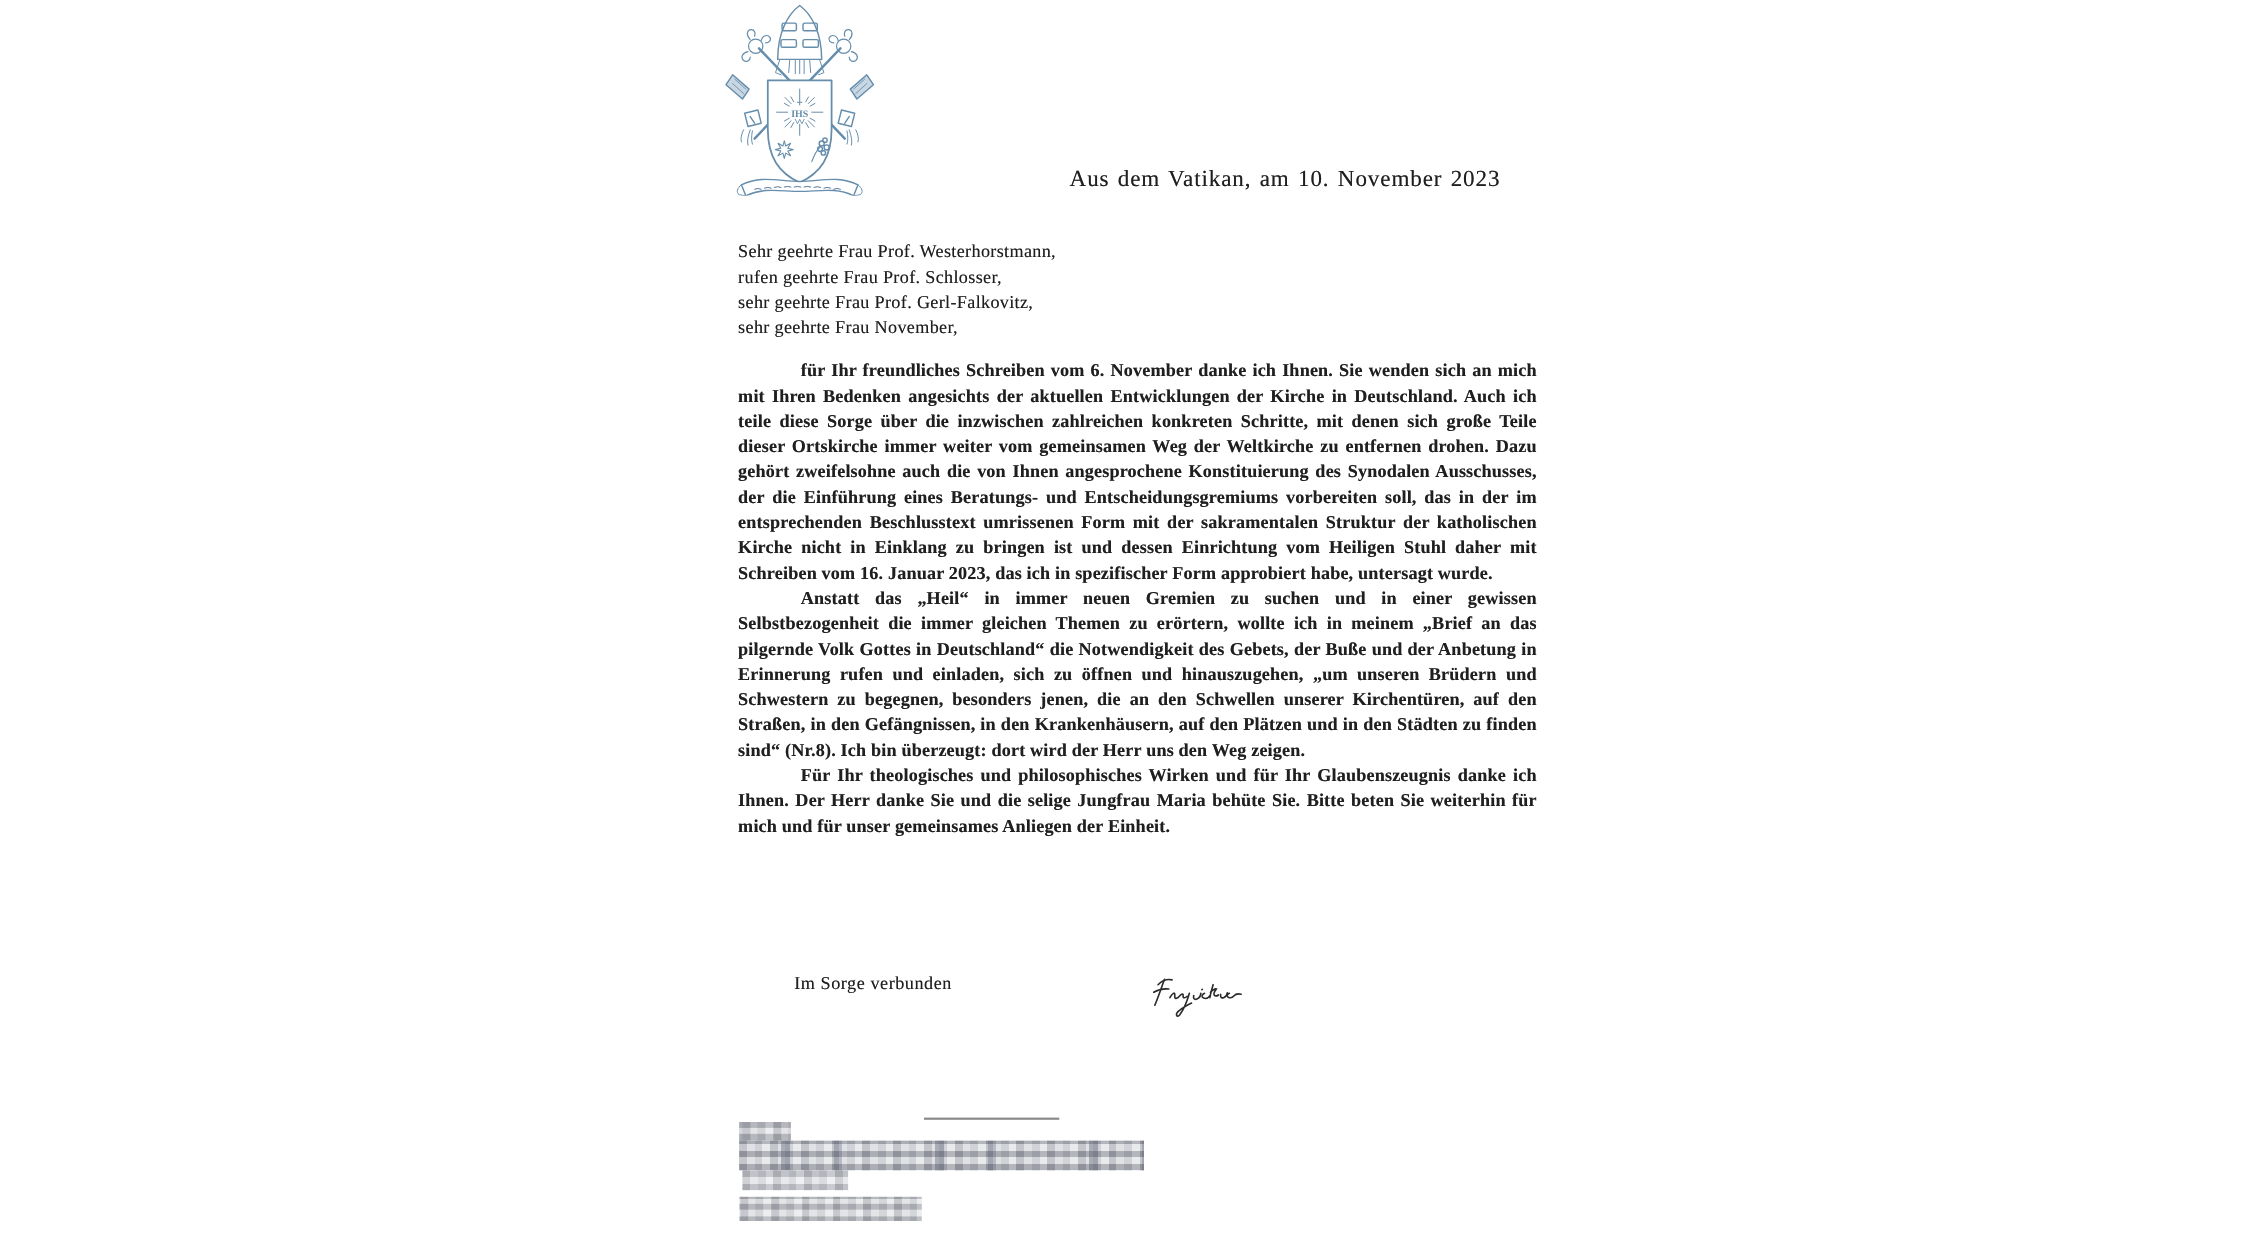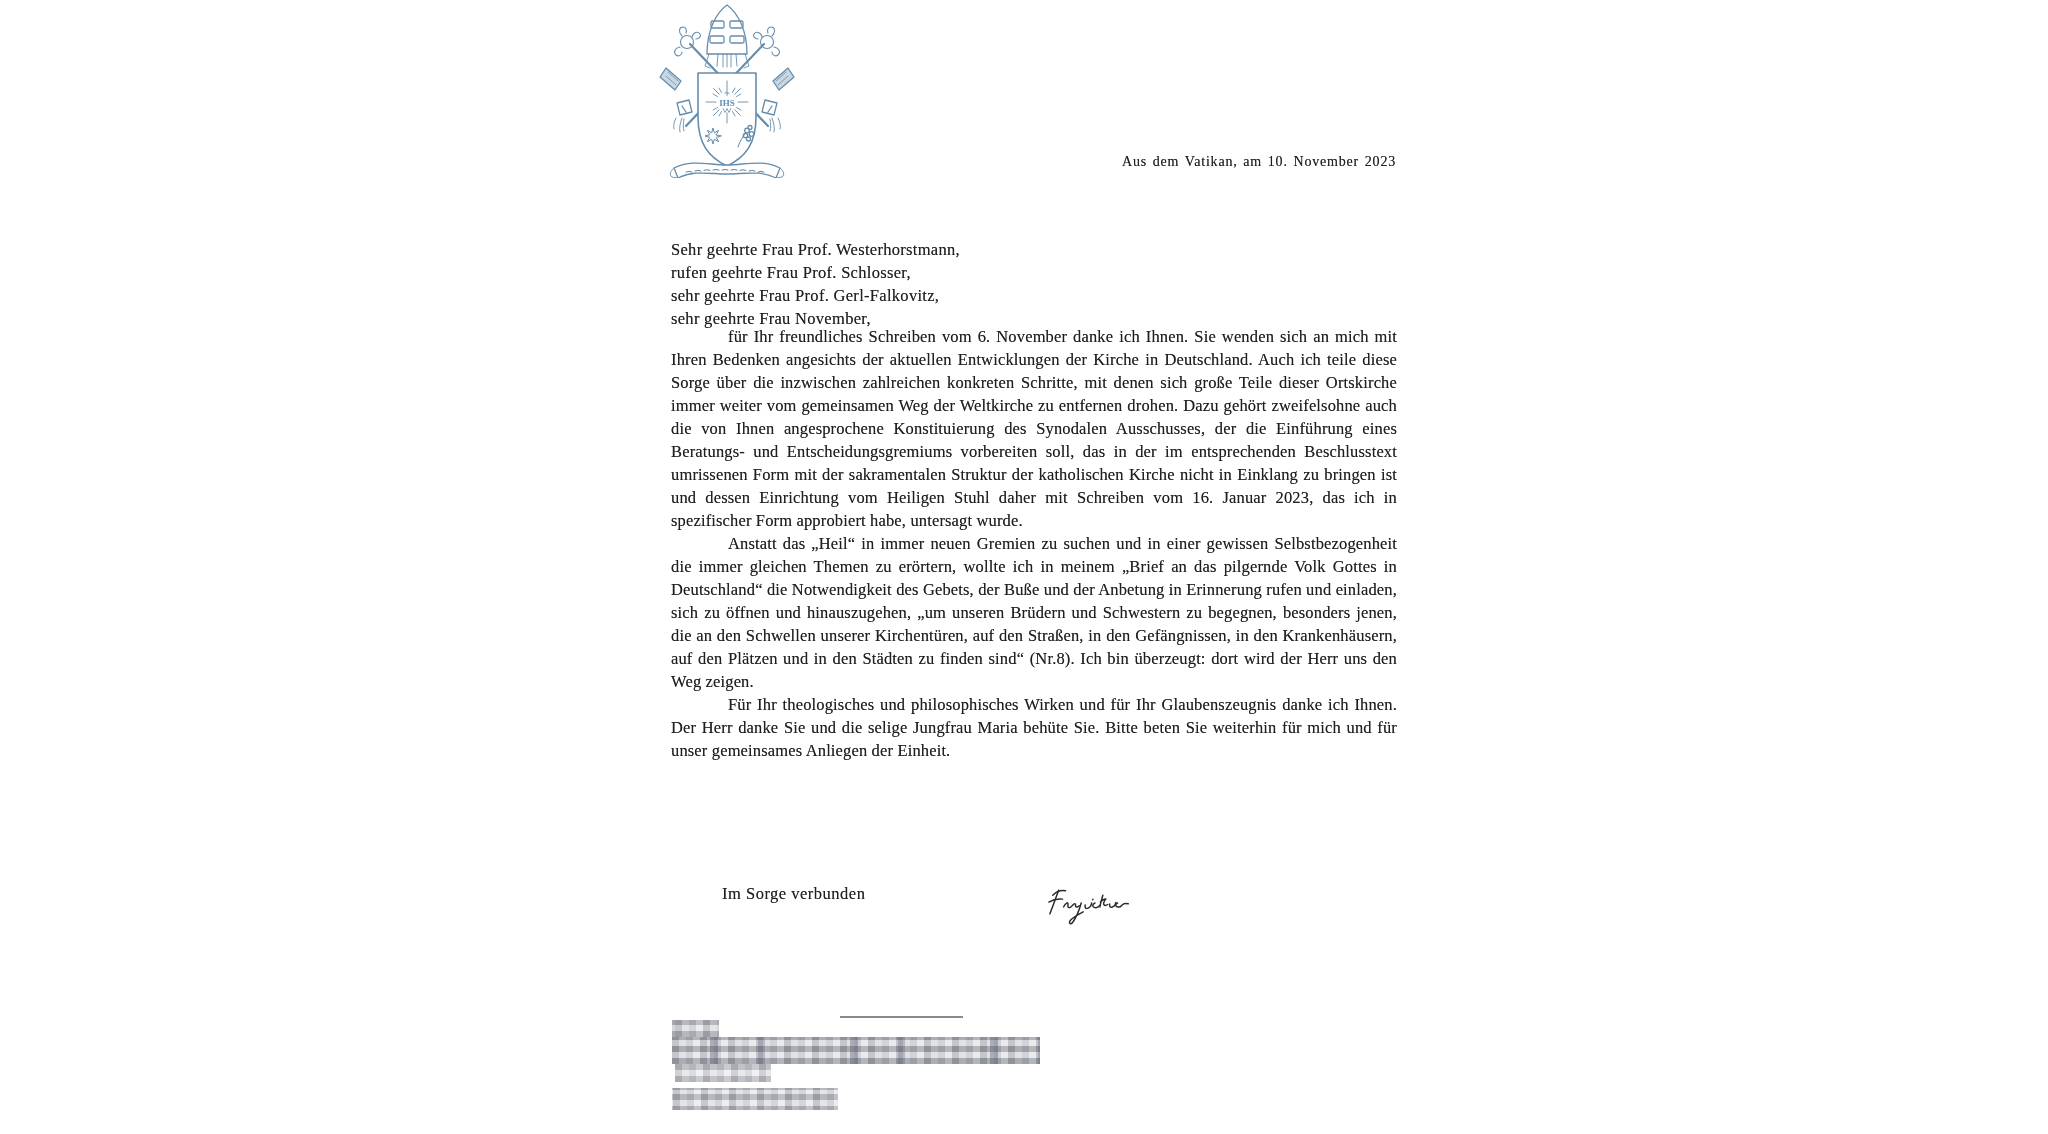--- a/index.html
+++ b/index.html
@@ -15,33 +15,32 @@
   
   .scantext{
     color:#1f1f1f;
     text-shadow:0 0 .5px rgba(40,40,40,.6);
     -webkit-font-smoothing:antialiased;
   }
   .crest{
     position:absolute;left:652px;top:0;width:150px;height:178px;
   }
   .date-line{
-    position:absolute;top:151px;right:652px;
-    font-size:14px;line-height:22px;
+    position:absolute;top:151px;right:684px;
+    font-size:21px;line-height:22px;
     letter-spacing:.8px;word-spacing:1.5px;
     white-space:nowrap;
   }
   .salutation{
     position:absolute;left:671px;top:217px;
     font-size:16.5px;line-height:23px;
     letter-spacing:.3px;
-    margin-top:21px;
   }
   .body-block{
-    position:absolute;left:671px;top:325px;width:726px;
+    position:absolute;left:671px;top:325px;width:726px;font-weight:bold;
   }
   .body-block p{
     margin:0;
     font-size:16.5px;line-height:23px;
     text-align:justify;
     text-indent:57px;
     letter-spacing:.15px;
   }
   .valediction{
     position:absolute;left:722px;top:884px;

